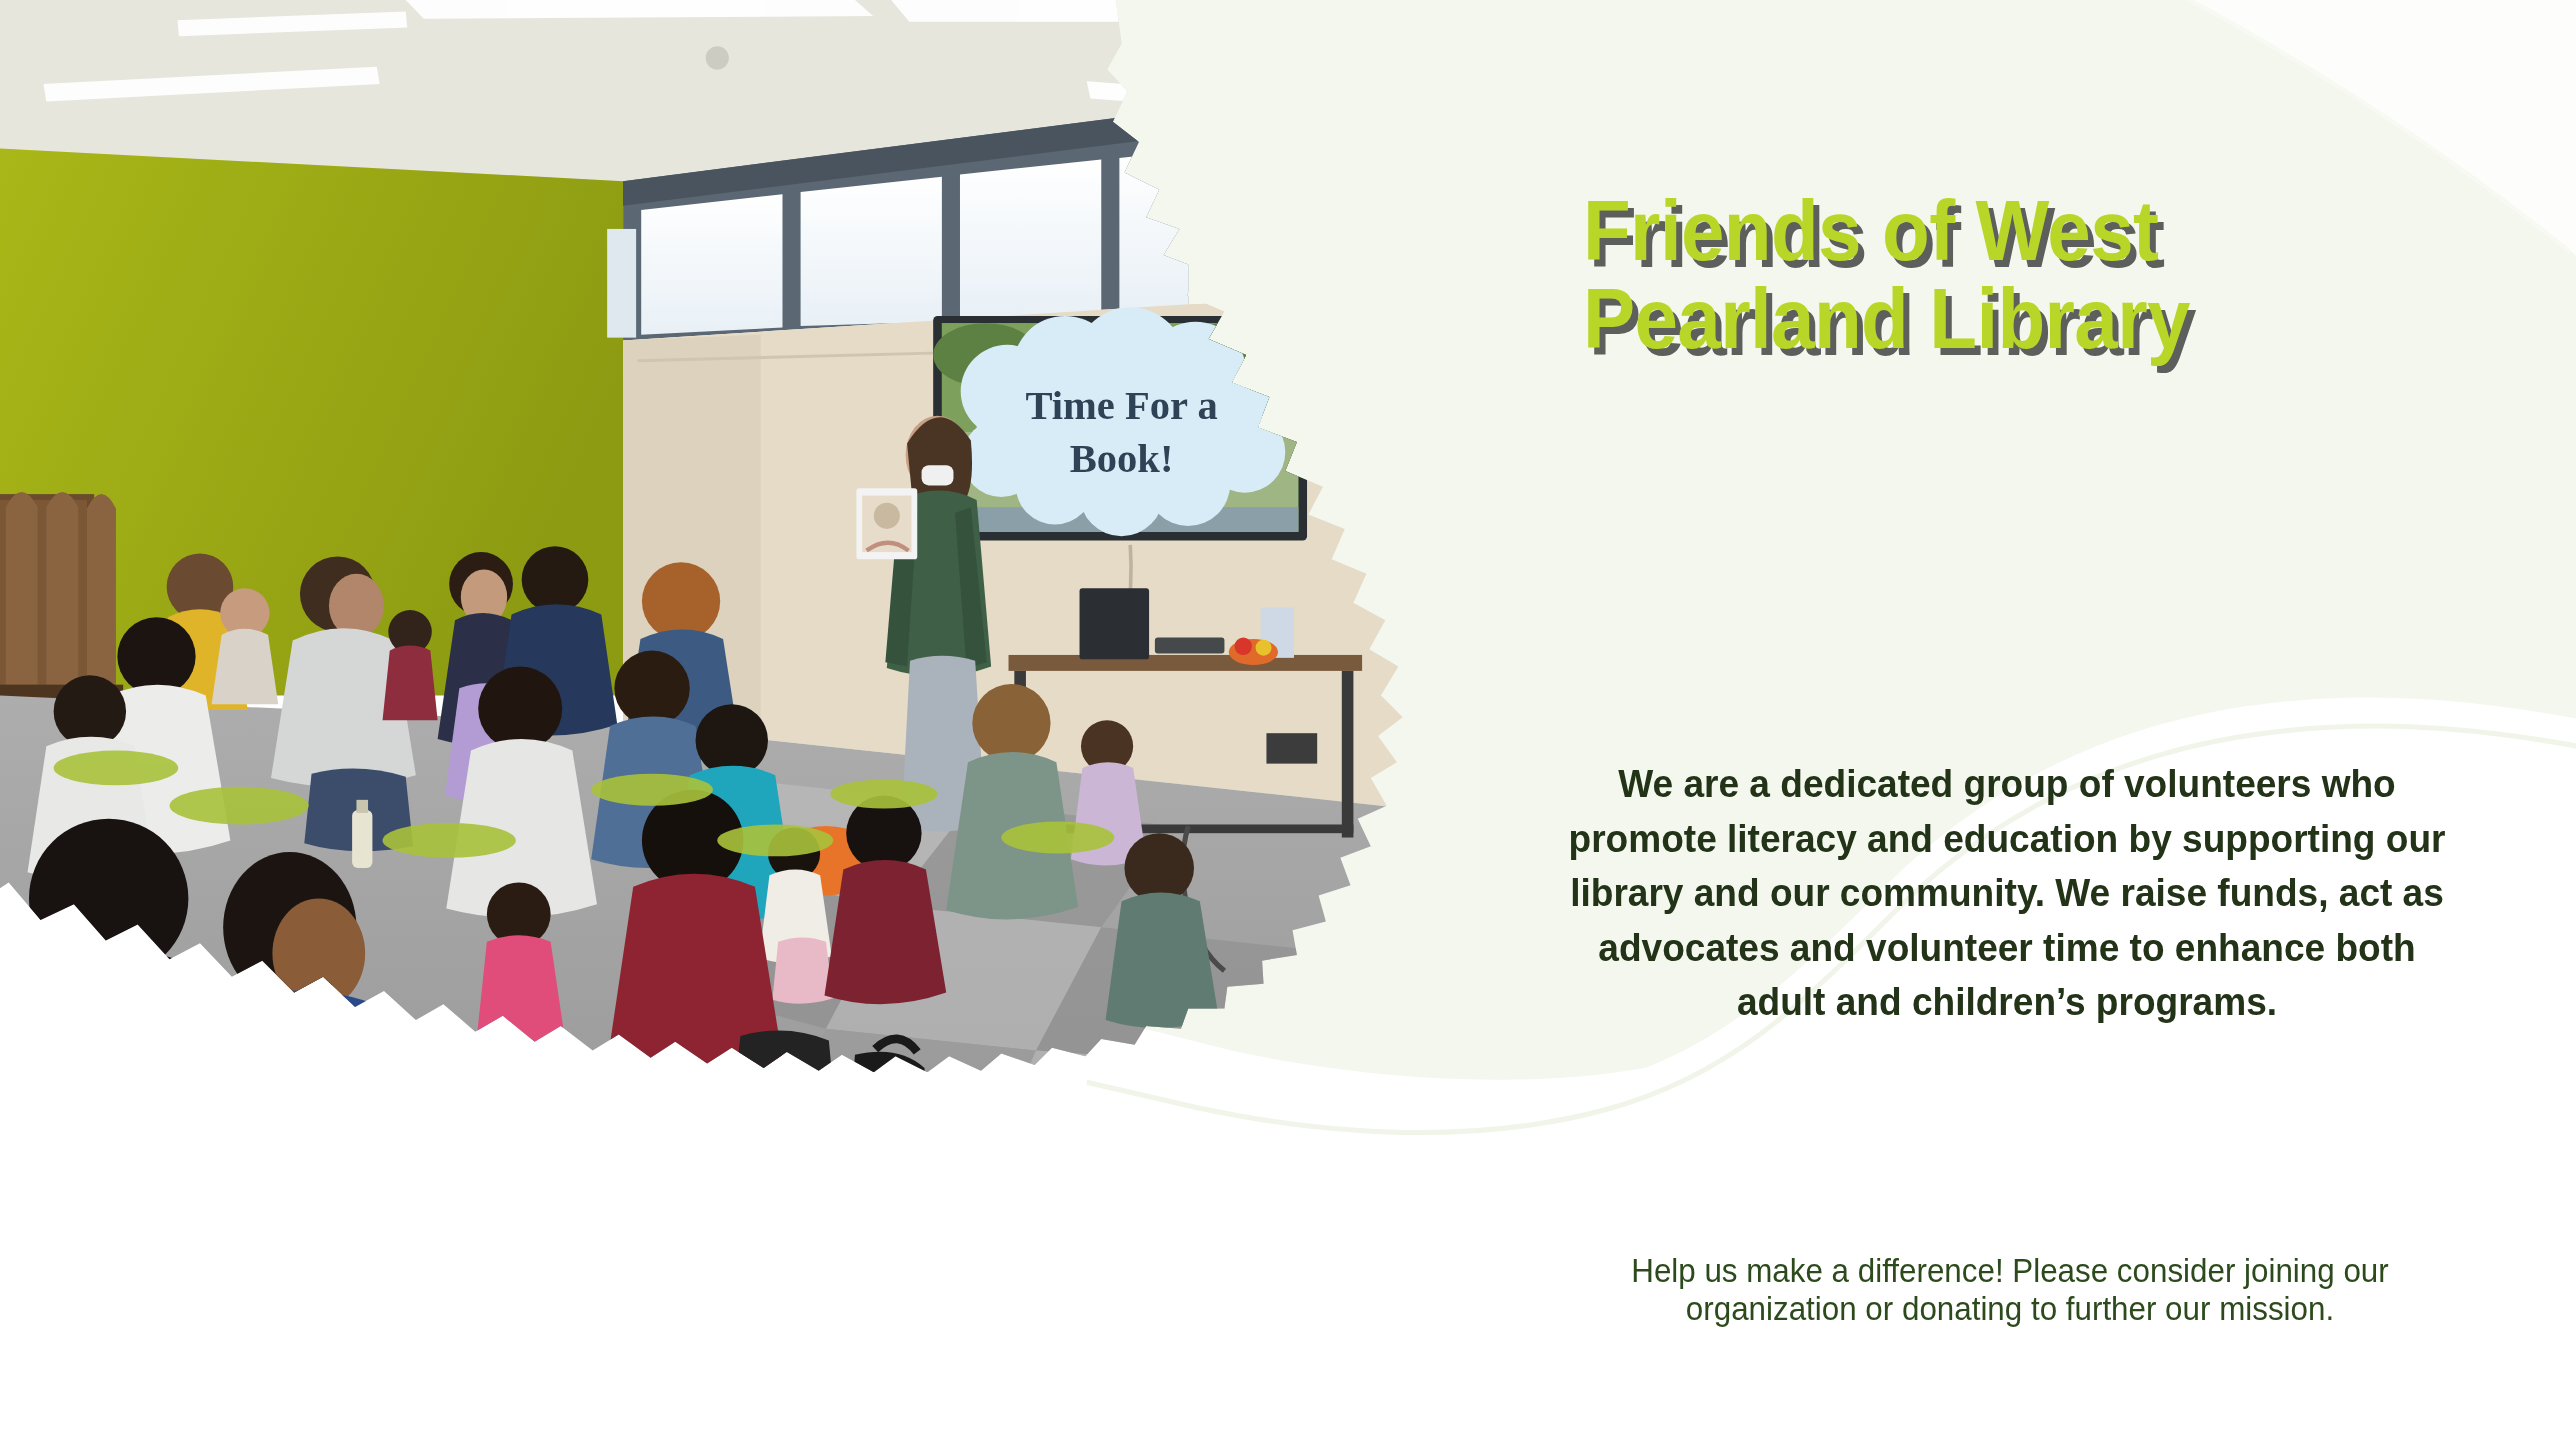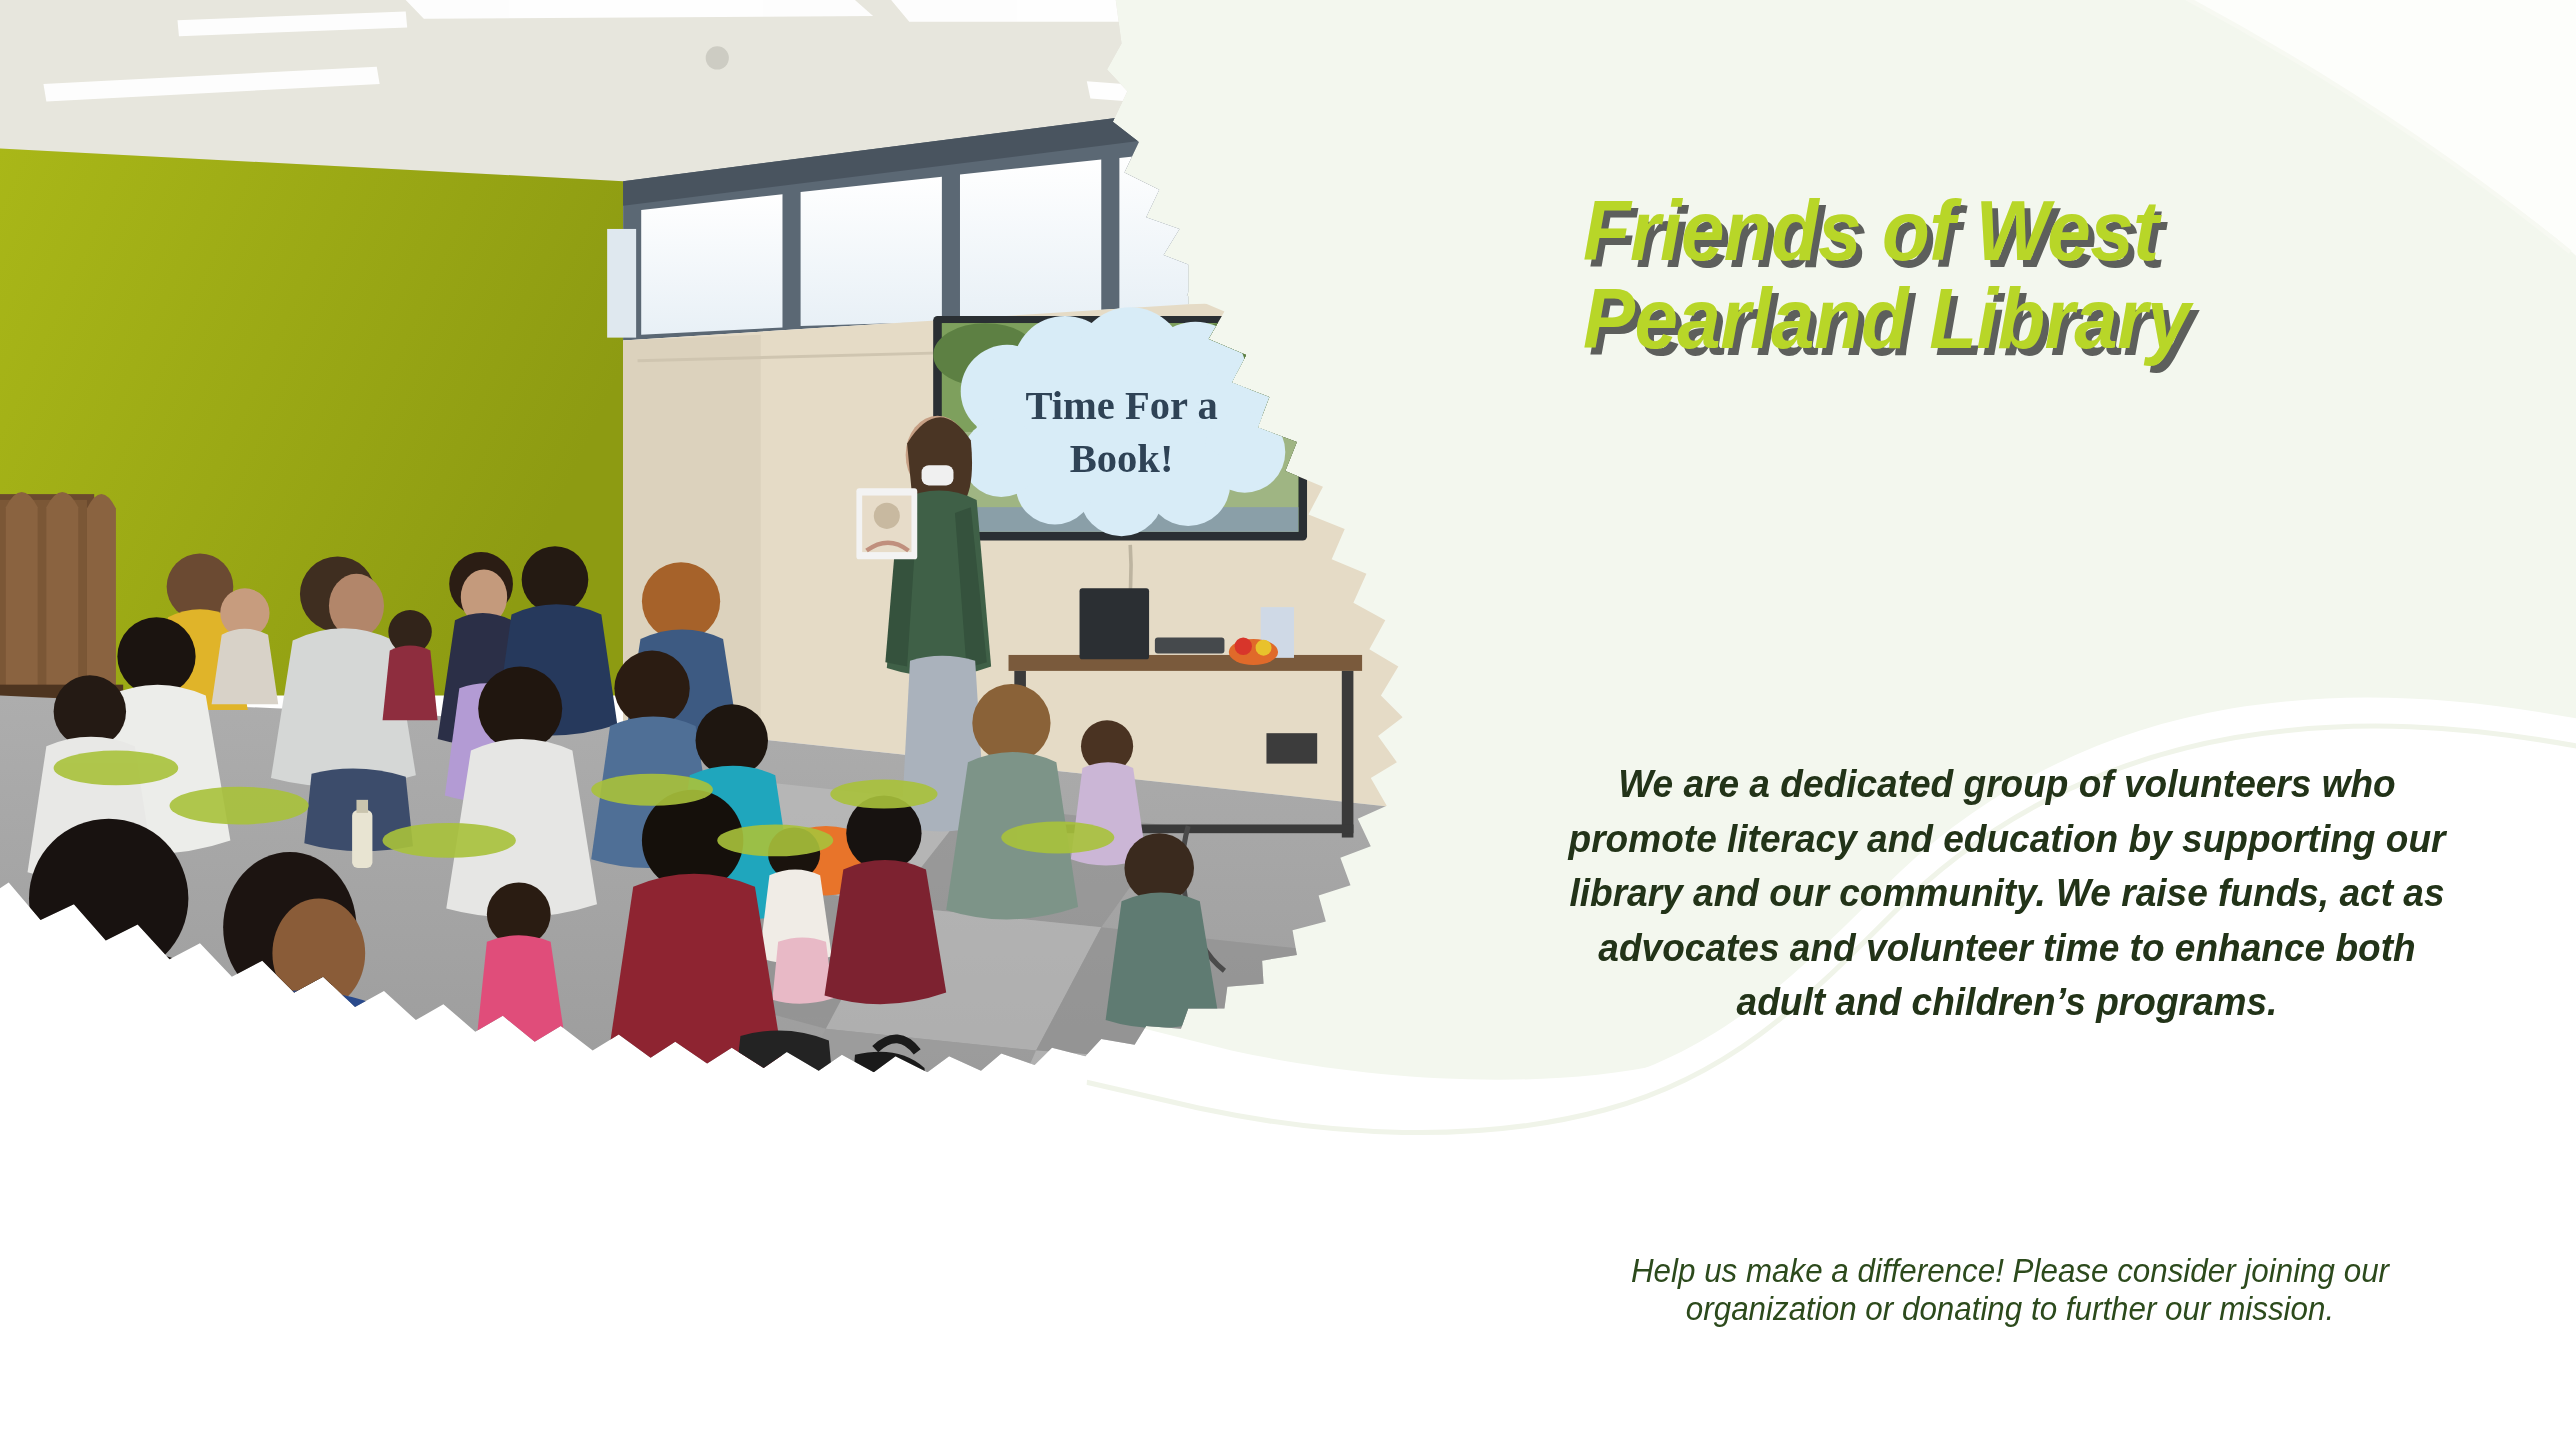--- a/index.html
+++ b/index.html
@@ -6,21 +6,21 @@
   body{font-family:"Liberation Sans",sans-serif;}
   #slide{position:relative;width:2576px;height:1449px;overflow:hidden;background:#ffffff;}
 
   
   #panel-layer{position:absolute;inset:0;z-index:1;pointer-events:none;}
 
   
   #photo{position:absolute;left:0;top:0;width:1507px;height:1449px;z-index:2;}
 
   
-  #text-layer{position:absolute;inset:0;z-index:5;font-style:italic;}
+  #text-layer{position:absolute;inset:0;z-index:5;}
 
   #title{
     position:absolute;left:1583px;top:187px;width:855px;
     font-family:"Liberation Sans",sans-serif;
     font-weight:bold;
     font-size:85px;
     line-height:1.04;
     letter-spacing:-0.7px;
     color:#b8d628;
     transform:scaleX(.92);

